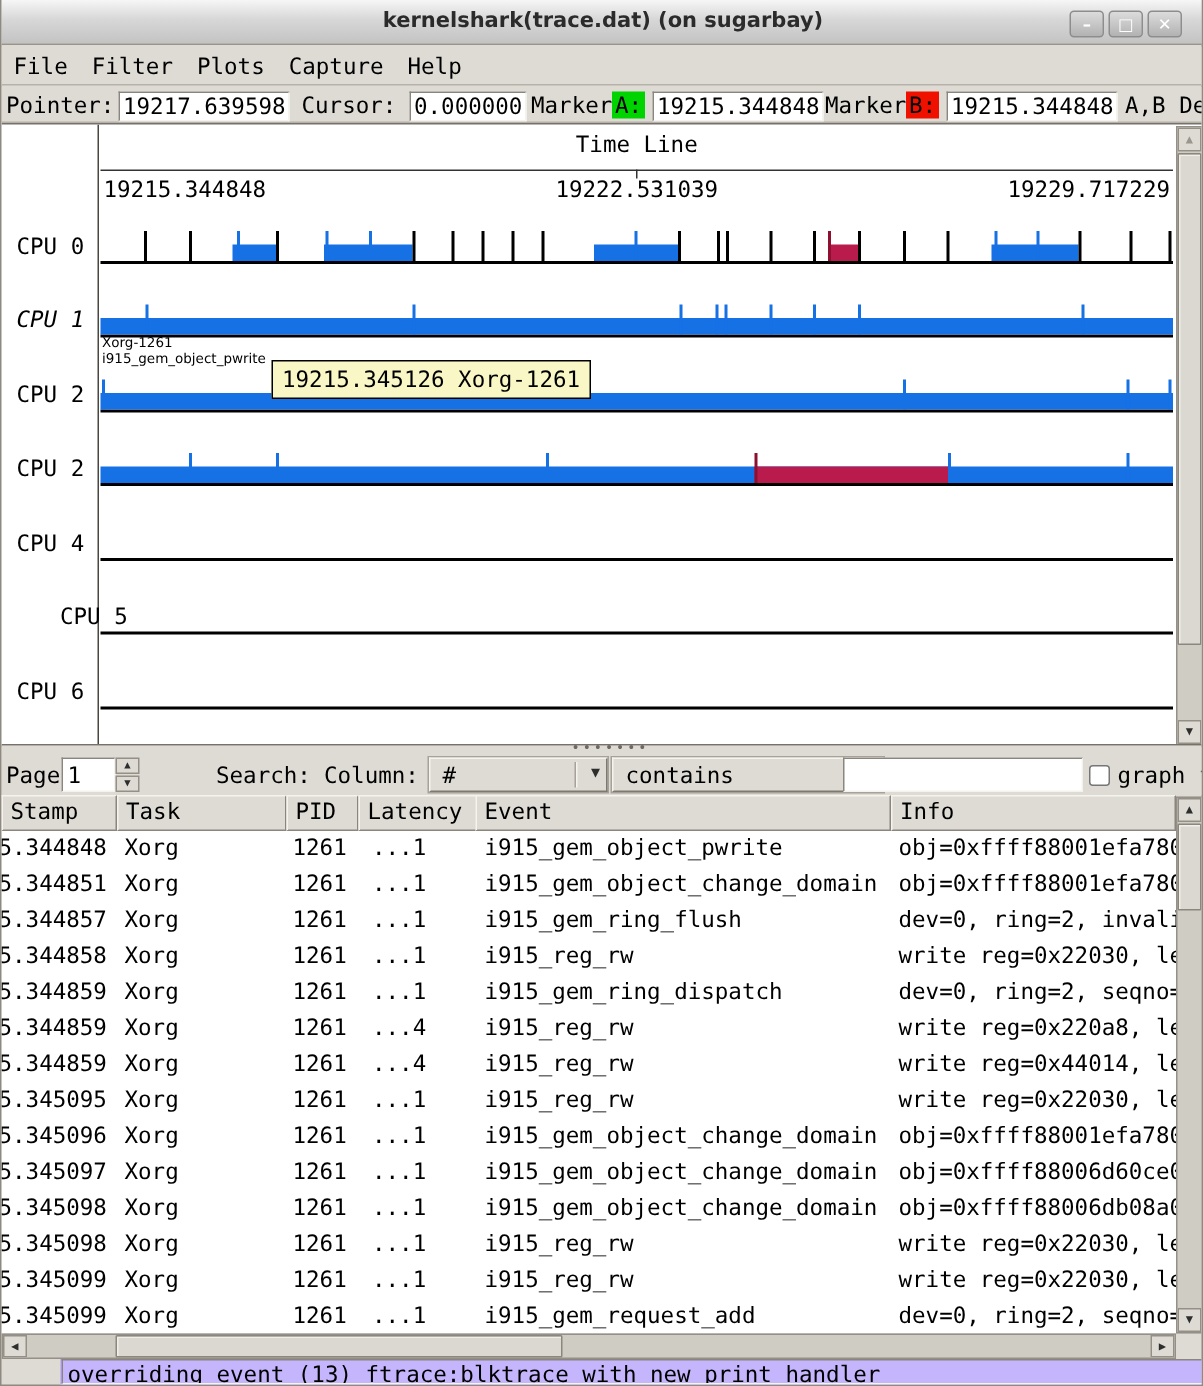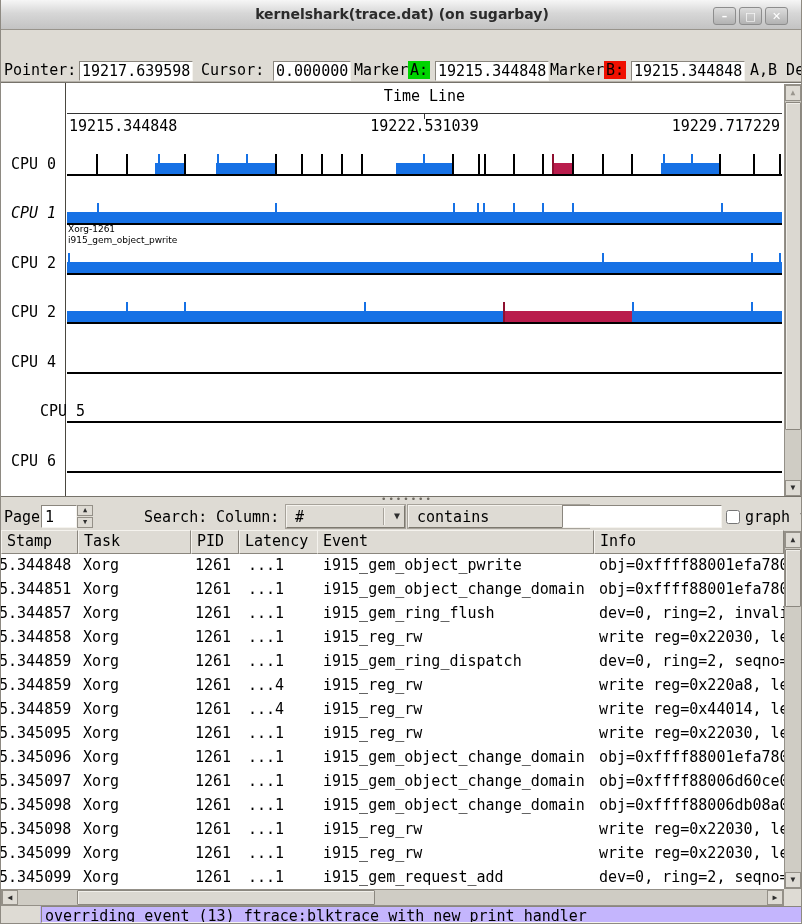--- a/index.html
+++ b/index.html
@@ -105,20 +105,27 @@
 
 <div id="app">
 
   <div id="titlebar">
     <div id="window-title">kernelshark(trace.dat) (on sugarbay)</div>
     <div class="winbtn" id="btn-min">–</div>
     <div class="winbtn" id="btn-max">□</div>
     <div class="winbtn" id="btn-close">✕</div>
   </div>
 
+  <div id="menubar">
+      <div class="menu-item">File</div>
+      <div class="menu-item">Filter</div>
+      <div class="menu-item">Plots</div>
+      <div class="menu-item">Capture</div>
+      <div class="menu-item">Help</div>
+    </div>
 
   <div id="infobar">
     <span style="left:3px">Pointer:</span>
     <span class="val" style="left:78px">19217.639598</span>
     <span style="left:200px">Cursor:</span>
     <span class="val" style="left:272px">0.000000</span>
     <span style="left:353px">Marker</span>
     <span class="marker-key" id="marker-a-key" style="left:407px">A:</span>
     <span class="val" style="left:434px">19215.344848</span>
     <span style="left:549px">Marker</span>
@@ -202,20 +209,21 @@
         <div class="cpu-label" style="top: 270px;">CPU 4</div>
         <div class="baseline" style="top: 289px;"></div>
         <div class="cpu-label" style="top: 319px; margin-left: 29px;">CPU 5</div>
         <div class="baseline" style="top: 338px;"></div>
         <div class="cpu-label" style="top: 369px;">CPU 6</div>
         <div class="baseline" style="top: 388px;"></div>
       </div>
 
     <div id="hover-task" style="left:67px; top:141px">Xorg-1261</div>
     <div id="hover-event" style="left:67px; top:152px">i915_gem_object_pwrite</div>
+    <div id="graph-tooltip" style="left:180px; top:157px">19215.345126 Xorg-1261</div>
 
     <div class="sb-track" style="left:783px; top:1px; width:18px; height:413px">
       <div class="sb-btn dim" style="left:0; top:0; width:16px; height:16px">▲</div>
       <div class="sb-thumb" style="left:0; top:17px; width:16px; height:328px"></div>
       <div class="sb-btn" style="left:0; bottom:0; width:16px; height:16px">▼</div>
     </div>
   </div>
 
   <div id="splitter">
     <div id="splitter-handle">•••••••</div>

